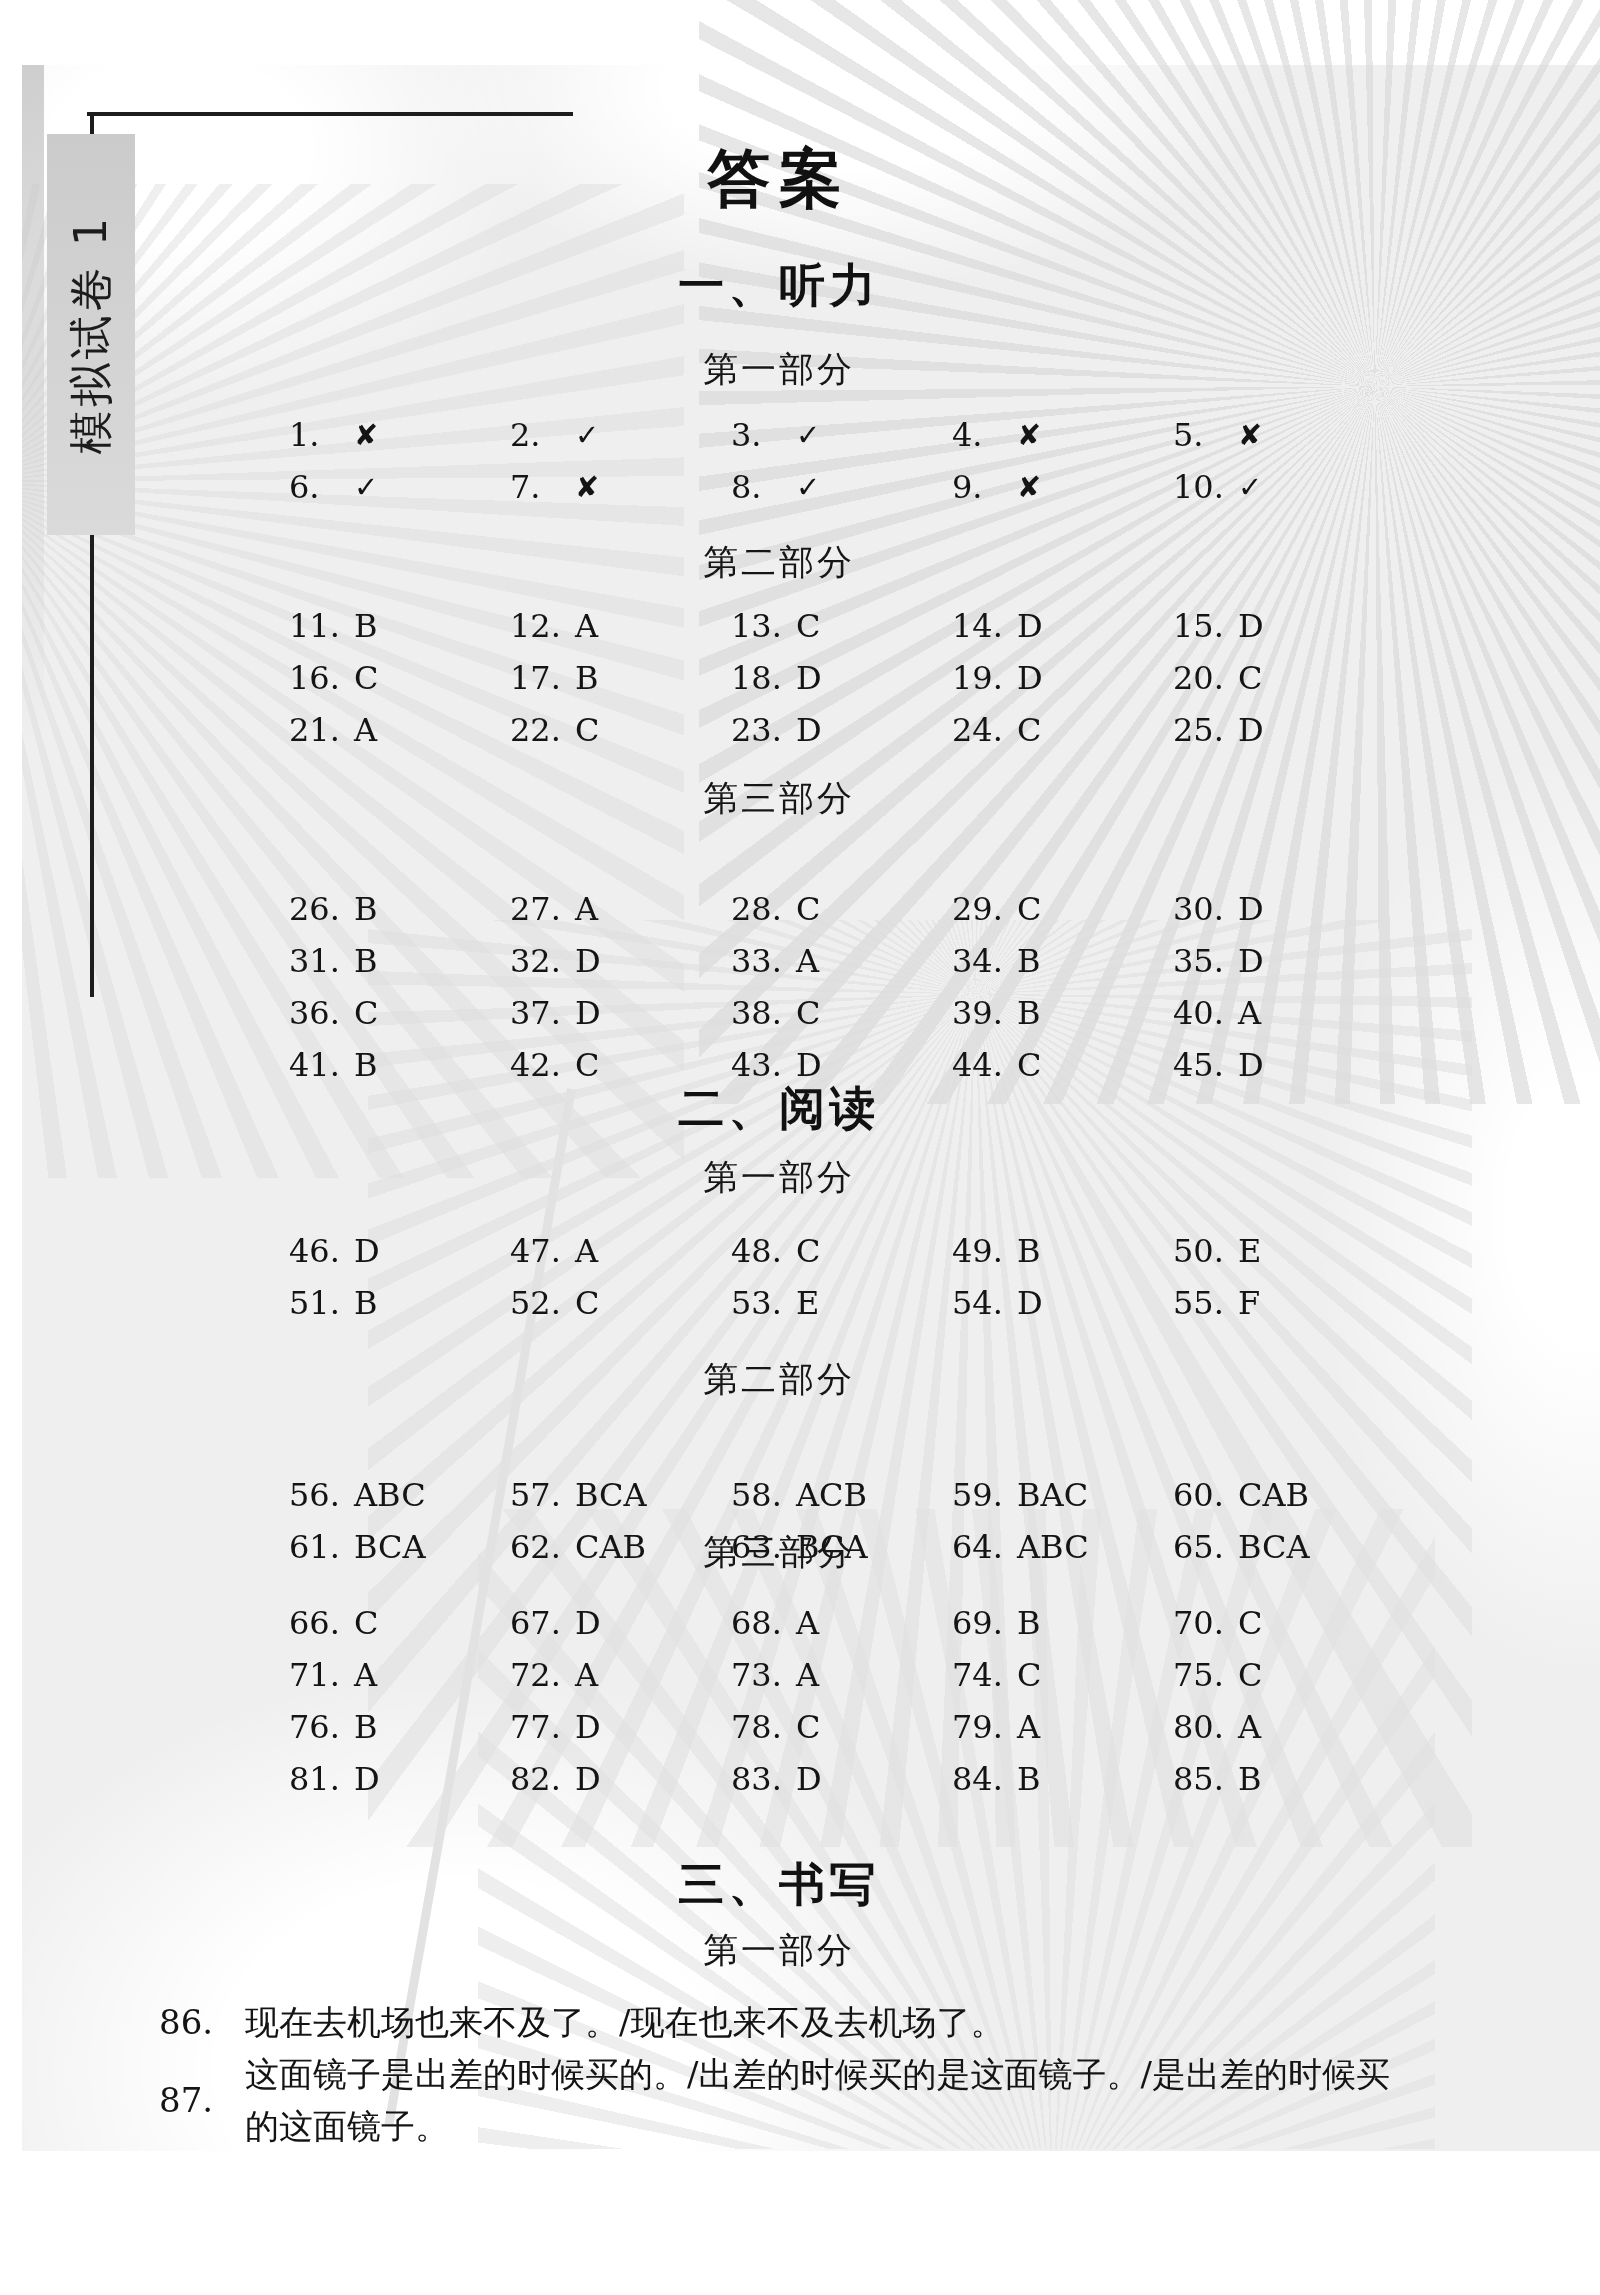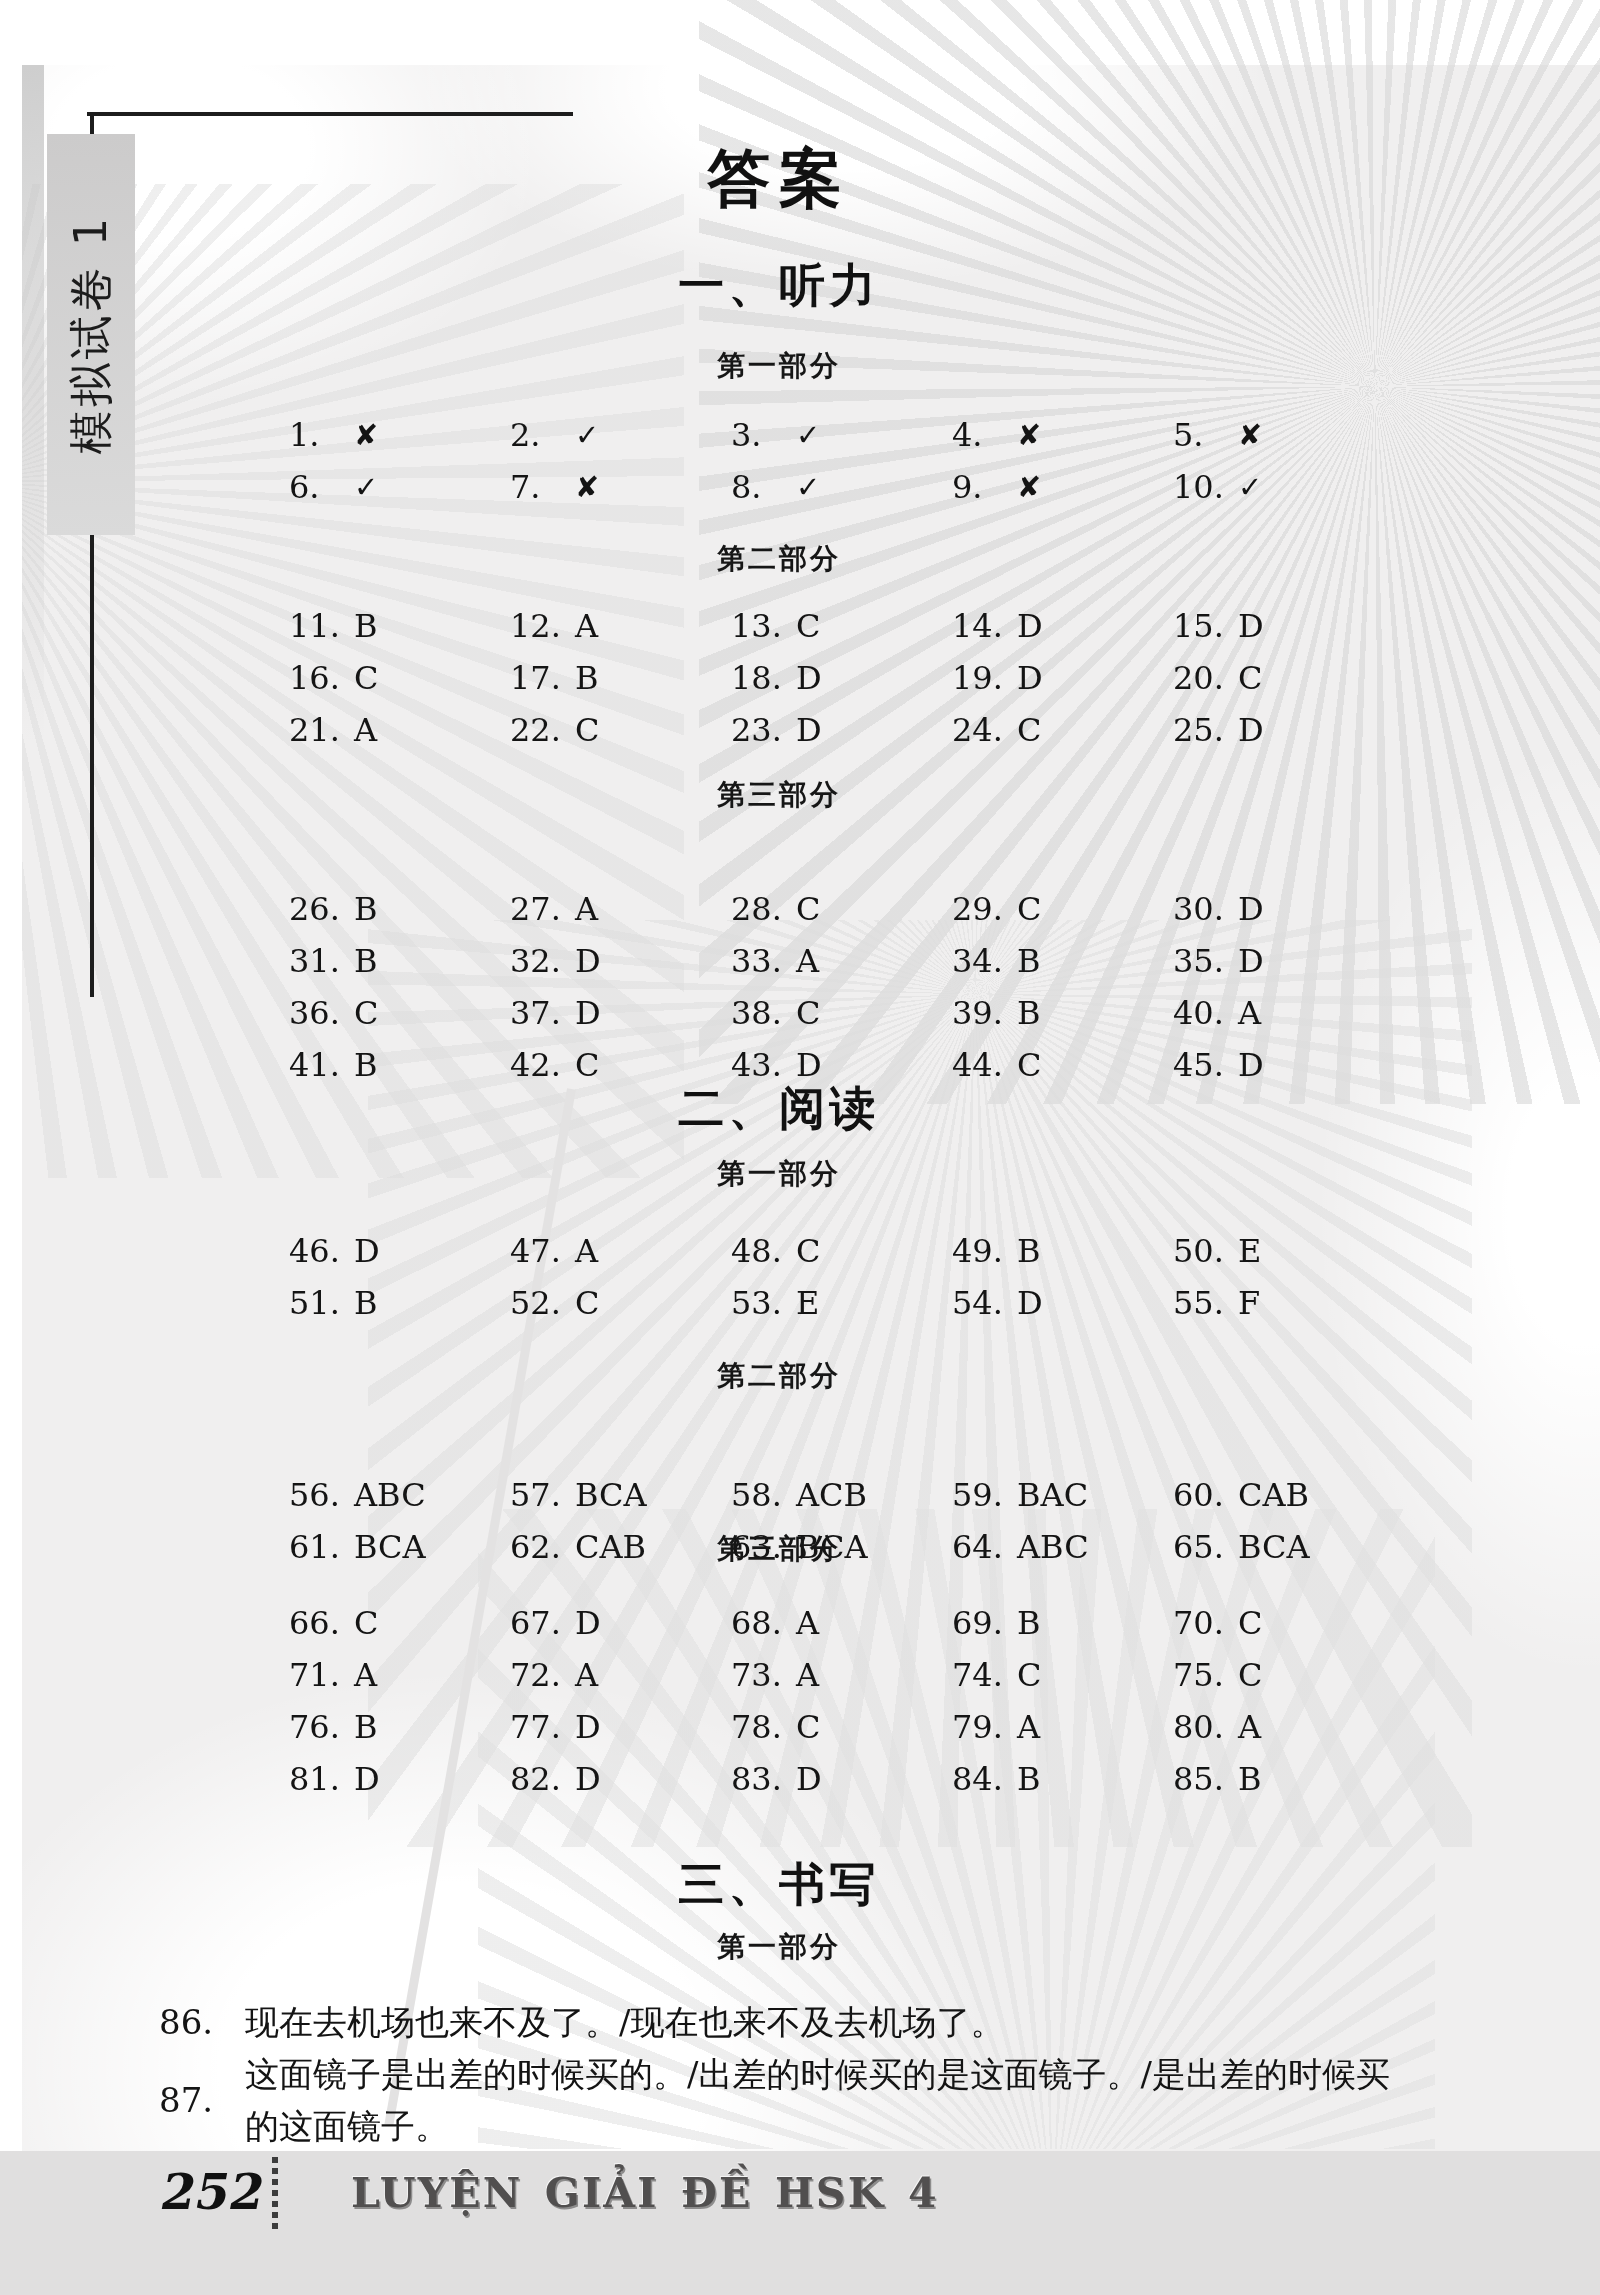--- a/index.html
+++ b/index.html
@@ -36,21 +36,21 @@
   .side-tab{position:absolute;left:47px;top:134px;width:88px;height:401px;z-index:2;
     background:linear-gradient(to bottom,#cccbcb,#dadada);
     display:flex;align-items:center;justify-content:center;}
   .side-tab-text{transform:rotate(-90deg);white-space:nowrap;
     font-family:"DejaVu Sans", sans-serif;font-size:44px;letter-spacing:3.7px;color:#1c1c1c;}
   
   .centered{position:absolute;left:0;width:1600px;padding-right:42px;box-sizing:border-box;
     text-align:center;margin:0;z-index:2;line-height:1;}
   .page-title{top:147px;font-size:63px;font-weight:bold;letter-spacing:8.8px;color:#111;}
   .sec{font-size:46px;font-weight:bold;letter-spacing:4.4px;color:#111;}
-  .part{font-size:28px;font-weight:bold;letter-spacing:2.9px;color:#161616;}
+  .part{font-size:35px;font-weight:normal;letter-spacing:2.9px;color:#161616;}
   
   .grid{position:absolute;left:289px;z-index:2;display:grid;
     grid-template-columns:repeat(5,221px);grid-auto-rows:52px;font-size:32px;color:#141414;}
   .cell{display:flex;align-items:center;height:52px;}
   .cell .n{min-width:65px;}
   .v.mark{font-family:"DejaVu Sans", sans-serif;font-size:29px;}
   .v.mark-x{font-weight:bold;}
   
   .witems{position:absolute;left:159px;top:1996px;width:1339px;z-index:2;
     font-size:34px;line-height:52px;color:#141414;}
@@ -456,20 +456,15 @@
     <div class="witem">
       <span class="wnum">86.</span>
       <span class="wtext">现在去机场也来不及了。/现在也来不及去机场了。</span>
     </div>
     <div class="witem">
       <span class="wnum">87.</span>
       <span class="wtext">这面镜子是出差的时候买的。/出差的时候买的是这面镜子。/是出差的时候买的这面镜子。</span>
     </div>
   </div>
 
-  <div class="footer">
-    <span class="pagenum">252</span>
-    <span class="dotted"></span>
-    <span class="booktitle">LUYỆN GIẢI ĐỀ HSK 4</span>
-  </div>
 
 </div>
 
 
 </body></html>

